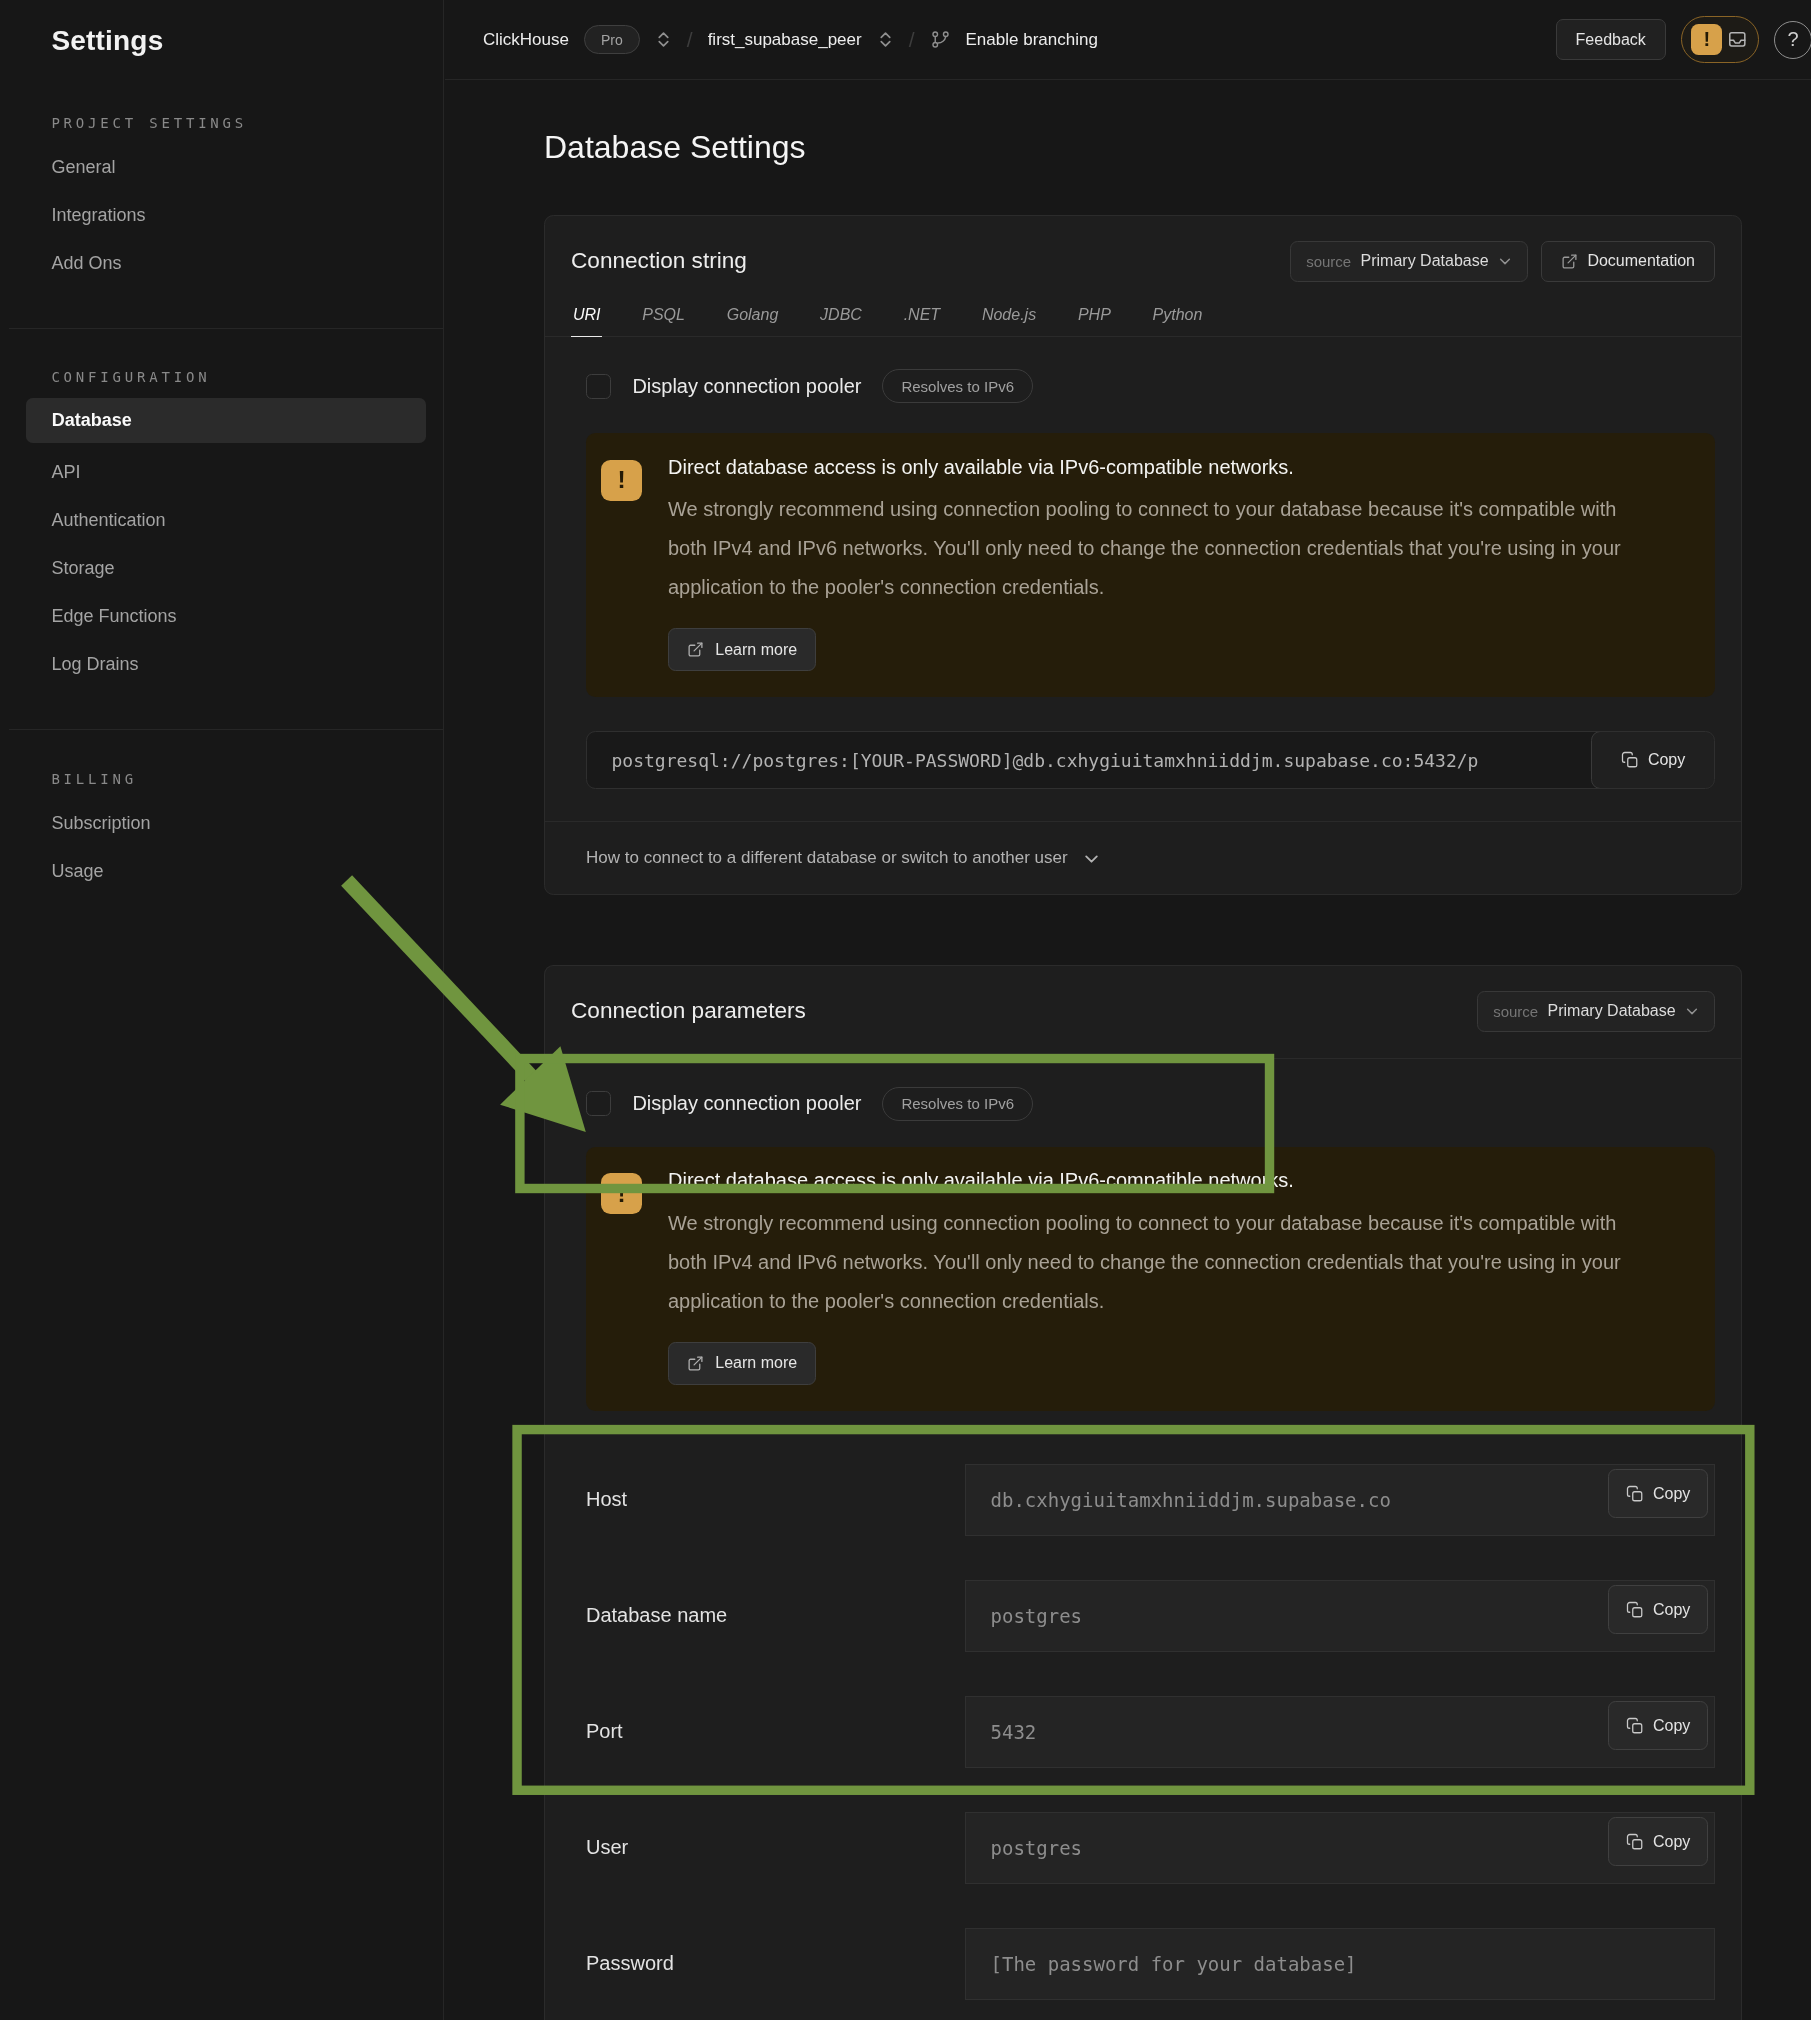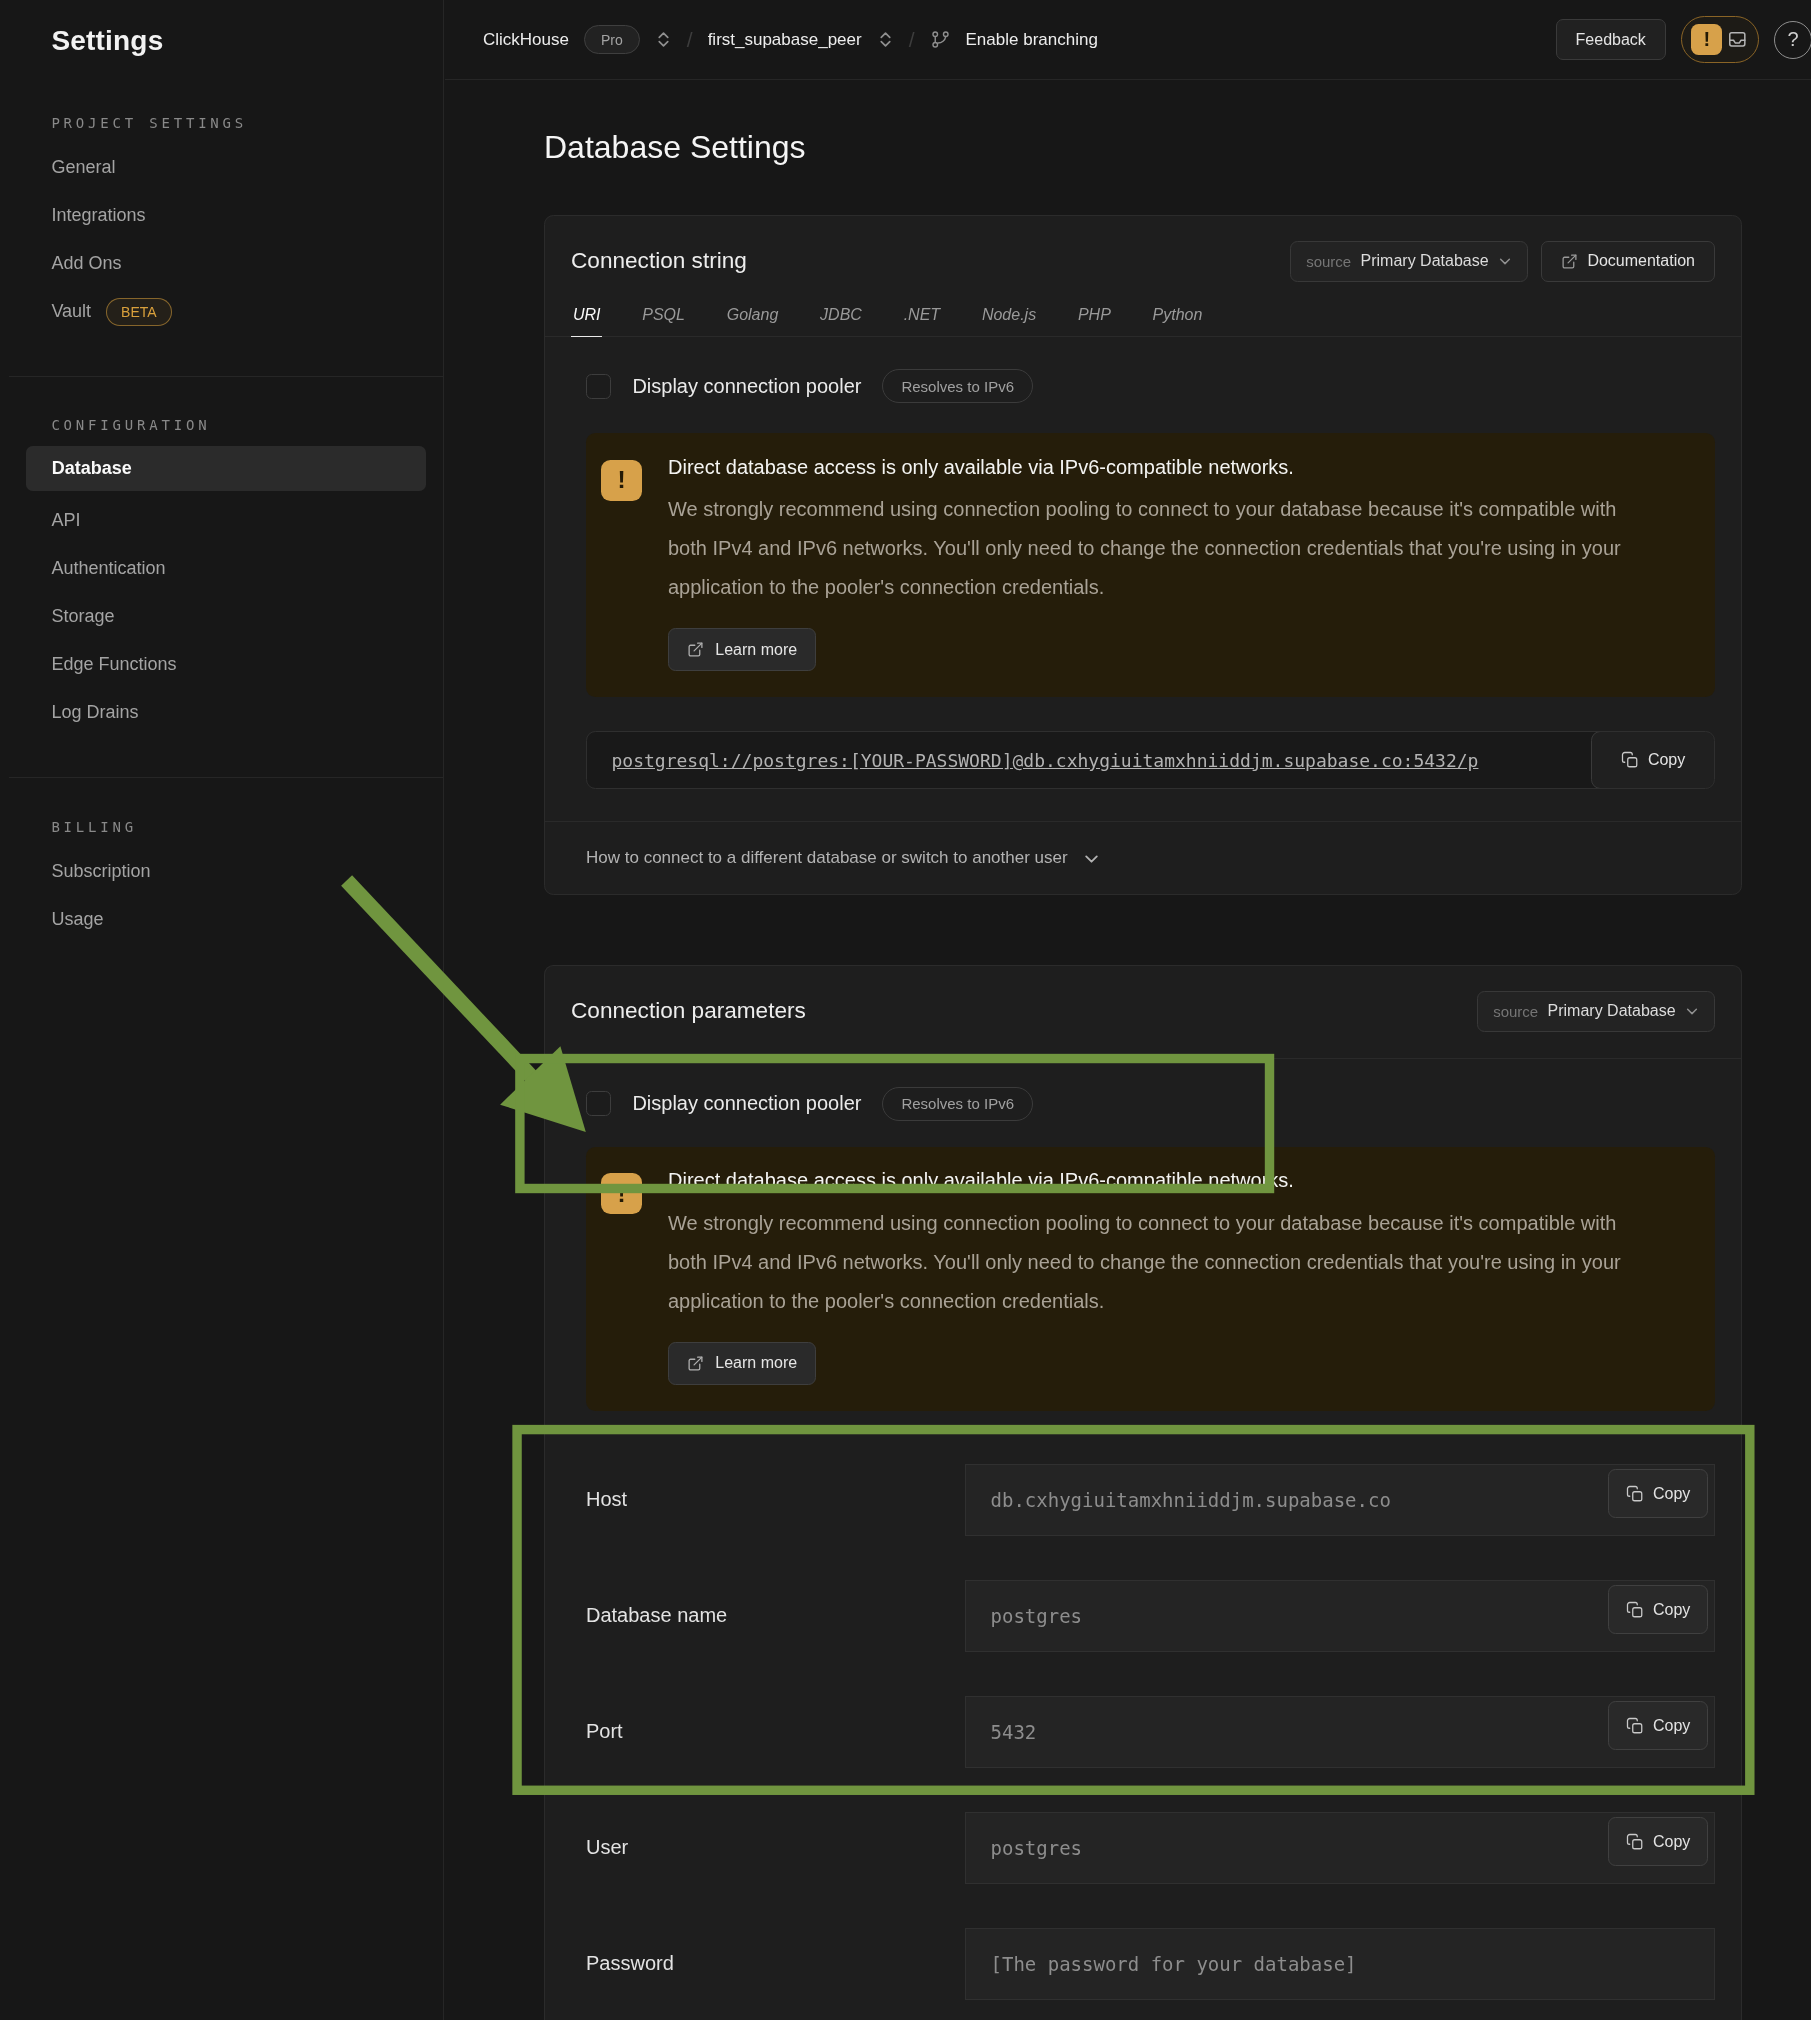--- a/index.html
+++ b/index.html
@@ -71,21 +71,21 @@
     padding:22.6px 28px 26px 15px; }
   .warning .alert-sq.big { width:41px; height:41px; font-size:24.5px; border-radius:9.4px; margin-top:3.8px; }
   .warning-title { font-size:20px; color:#f4f4f2; }
   .warning-body { margin-top:11.3px; font-size:20px; line-height:39px; color:#a9a296; max-width:989px; }
   .learn-btn { margin-top:21px; display:inline-flex; align-items:center; gap:11.3px; height:43px; padding:0 18px;
     border-radius:7.5px; border:0.9px solid #3e3e3e; background:#2a2a2a; color:#e5e5e5; font-size:16px; cursor:pointer;justify-content:center; }
 
   .code-row { position:relative; margin-top:34px; height:58px; background:#191919;
     border:0.9px solid #2f2f2f; border-radius:9.4px; display:flex; align-items:center; overflow:hidden; }
   .code-text { font-family:"DejaVu Sans Mono", monospace; font-size:18px; color:#b3b3b3;
-    padding-left:24.5px; white-space:nowrap;text-decoration:underline; }
+    padding-left:24.5px; white-space:nowrap; }
   .copy-btn-attached { position:absolute; right:-0.9px; top:-0.9px; bottom:-0.9px; width:124px;
     display:flex; align-items:center; justify-content:center; gap:9.4px;
     border:0.9px solid #3a3a3a; border-radius:9.4px; background:#202020; color:#e3e3e3; font-size:16px; cursor:pointer; }
 
   .card-footer { margin-top:32px; border-top:0.9px solid #2a2a2a; padding:26px 26px 26px 41px;
     display:flex; align-items:center; gap:15px; cursor:pointer; }
   .footer-link { font-size:17px; color:#b3b3b3; }
 
   .fields { margin-top:53px; }
   .field-row { display:flex; align-items:center; margin-bottom:44px; }
@@ -113,24 +113,20 @@
       <div class="nav-section-header">PROJECT SETTINGS</div>
       <div class="nav-item">
           <span>General</span>
         </div>
       <div class="nav-item">
           <span>Integrations</span>
         </div>
       <div class="nav-item">
           <span>Add Ons</span>
         </div>
-      <div class="nav-item">
-        <span>Vault</span>
-        <span class="beta-badge">BETA</span>
-      </div>
     </div>
 
     <div class="nav-divider"></div>
 
     <div style="margin-top:41px;">
       <div class="nav-section-header">CONFIGURATION</div>
       <div class="nav-item active">
           <span>Database</span>
         </div>
       <div class="nav-item">

